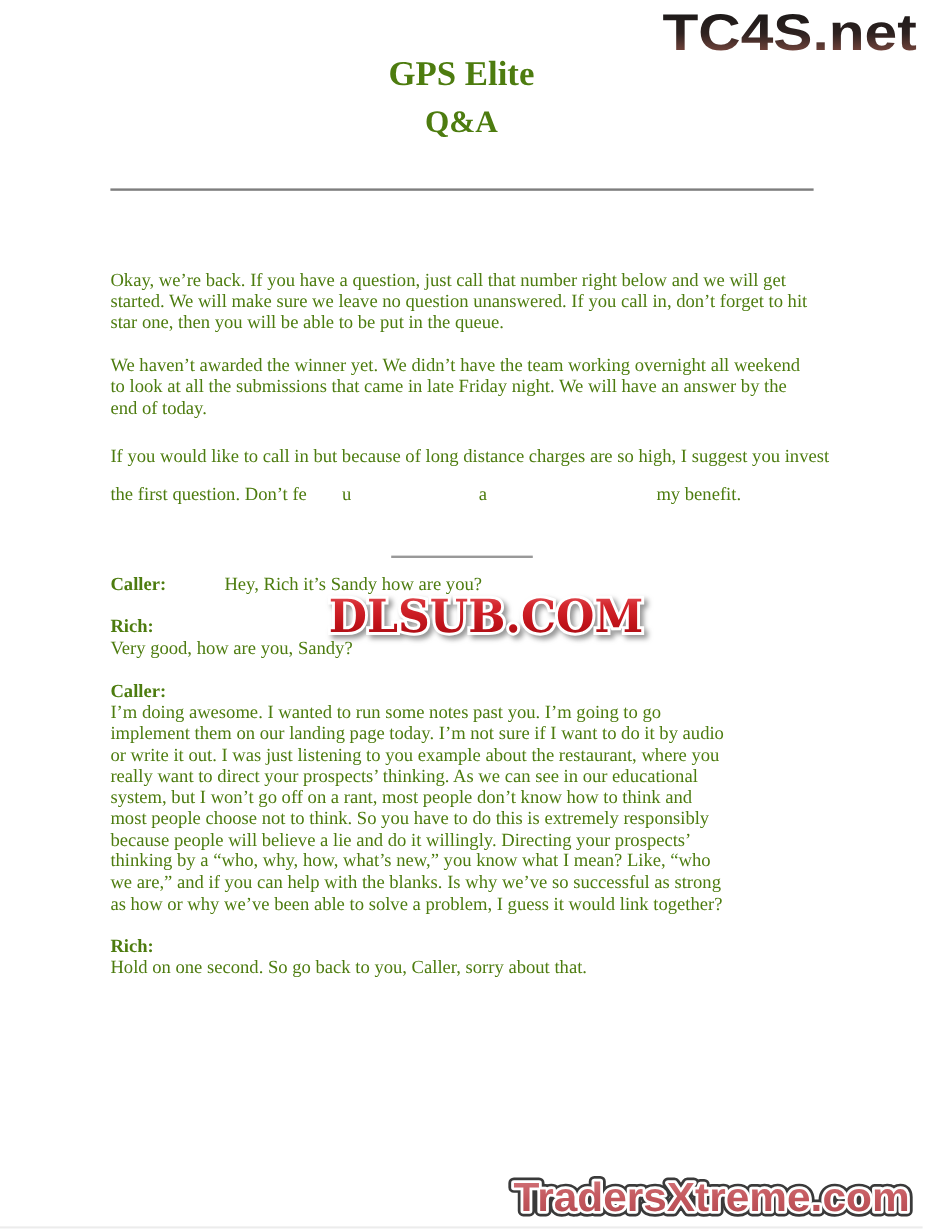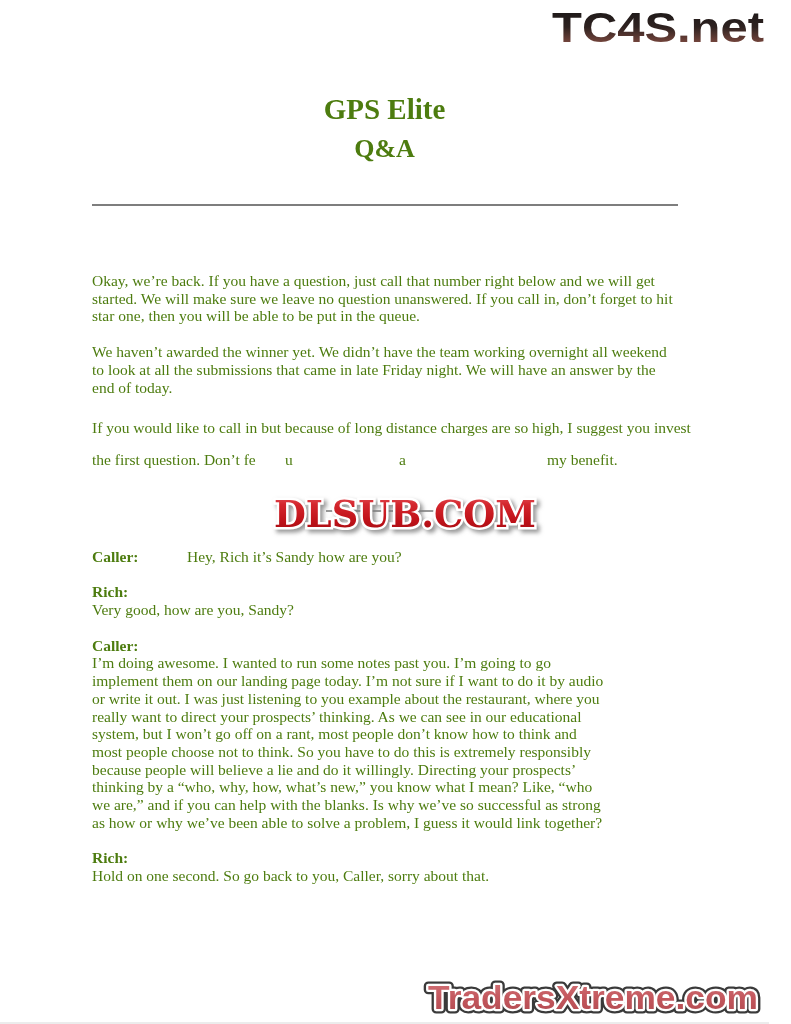--- a/index.html
+++ b/index.html
@@ -10,42 +10,42 @@
     background: #ffffff;
     overflow: hidden;
     font-family: "Liberation Serif", "DejaVu Serif", serif;
     color: #4d7c0f;
   }
 
   
   .tc4s { position: absolute; top: 2px; right: 3px; }
 
   
-  .doc-header { padding-top: 92px; text-align: center; }
+  .doc-header { padding-top: 45px; text-align: center; }
   .doc-title    { font-size: 29px; font-weight: bold; line-height: 34px; }
   .doc-subtitle { font-size: 26px; font-weight: bold; line-height: 26px; margin-top: 10px; }
   .doc-date     { font-size: 16px; line-height: 20px; margin-top: 16px; }
 
   .header-rule { margin: 42px 91px 0 92px; border: none; border-top: 2px solid #7e7e7e; height: 0; }
 
   .content { margin: 0 91px 0 92px; font-size: 15.5px; line-height: 17.7px; }
   .para-1 { margin-top: 66px; }
   .para-2 { margin-top: 18px; }
   .para-3 { margin-top: 23px; }
   .line { white-space: nowrap; }
   .frag-line { position: relative; height: 17.7px; }
   .frag { position: absolute; top: 14px; white-space: nowrap; }
   .frag-start { left: 0; }
   .frag-u     { left: 193px; }
   .frag-a     { left: 307px; }
   .frag-end   { left: 455px; }
 
   .section-divider { width: 118px; border: none; border-top: 2px solid #999999; margin: 55px auto 0; }
 
-  .dialog { margin-top: 36px; }
+  .dialog { margin-top: 14px; }
   .drow { display: flex; }
   .drow + .drow { margin-top: 18px; flex-direction: column; }
   .speaker { width: 95px; flex: none; font-weight: bold; }
   .dtext { width: 513px; }
 
   
   .dlsub {
     position: absolute; left: 258px; top: 487px; z-index: 5;
     filter: drop-shadow(3px 3px 2px rgba(125,125,125,0.8));
     text-align: right;

